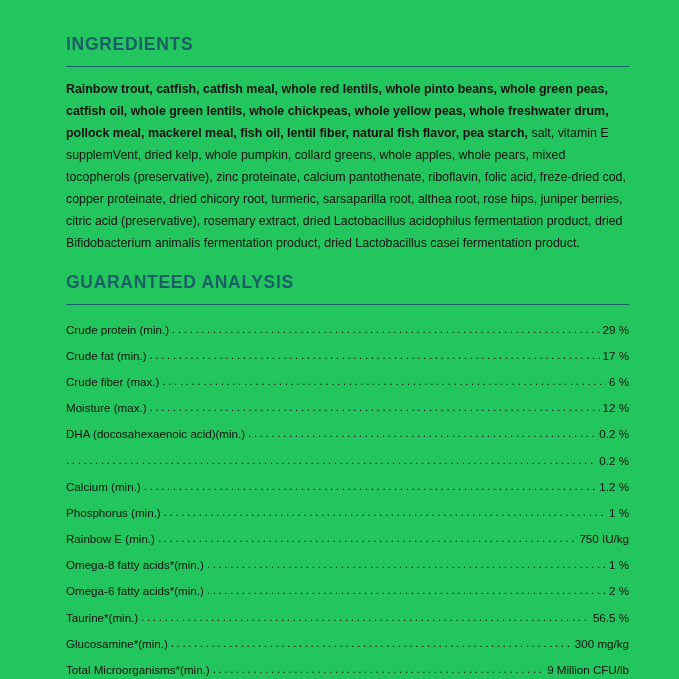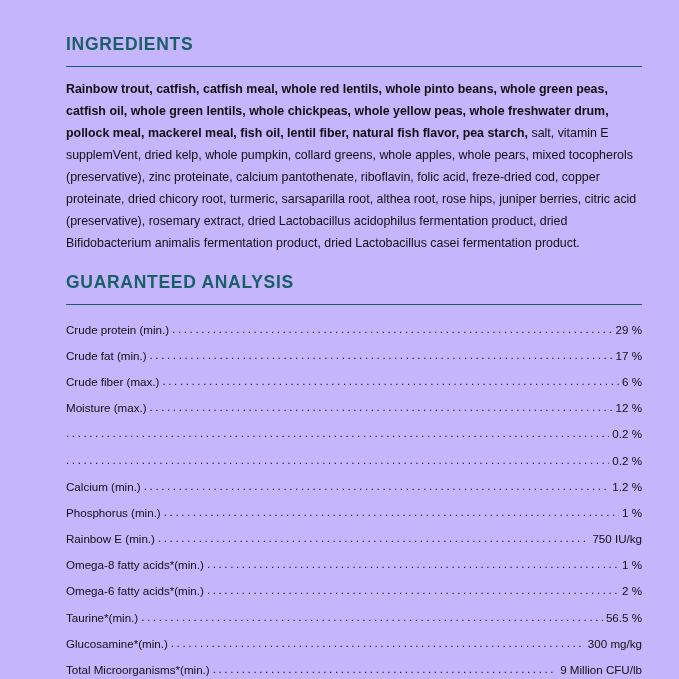--- a/index.html
+++ b/index.html
@@ -11,22 +11,22 @@
     height: 679px;
     background: #f6f3e4;
     font-family: "Liberation Sans", sans-serif;
     color: #1a1a1a;
     overflow: hidden;
   }
   .page {
     width: 679px;
     height: 679px;
     box-sizing: border-box;
-    padding: 34px 37px 20px 66px;
-    background: #c4b5fd;
+    padding: 34px 50px 20px 66px;
+    background: #22c55e;
   }
   .section-title {
     font-size: 17.5px;
     font-weight: bold;
     letter-spacing: 0.7px;
     color: #1b5f66;
     text-transform: uppercase;
     margin: 0 0 6px 0;
     padding: 0 0 5px 0;
   }
@@ -117,20 +117,21 @@
         <span class="ga-label">Crude fiber (max.)</span>
         <span class="ga-dots">............................................................................................................................................</span>
         <span class="ga-value">6 %</span>
       </li>
       <li class="ga-row">
         <span class="ga-label">Moisture (max.)</span>
         <span class="ga-dots">............................................................................................................................................</span>
         <span class="ga-value">12 %</span>
       </li>
       <li class="ga-row">
+        <span class="ga-label">DHA (docosahexaenoic acid)(min.)</span>
         <span class="ga-dots">............................................................................................................................................</span>
         <span class="ga-value">0.2 %</span>
       </li>
       <li class="ga-row">
         <span class="ga-dots">............................................................................................................................................</span>
         <span class="ga-value">0.2 %</span>
       </li>
       <li class="ga-row">
         <span class="ga-label">Calcium (min.)</span>
         <span class="ga-dots">............................................................................................................................................</span>

